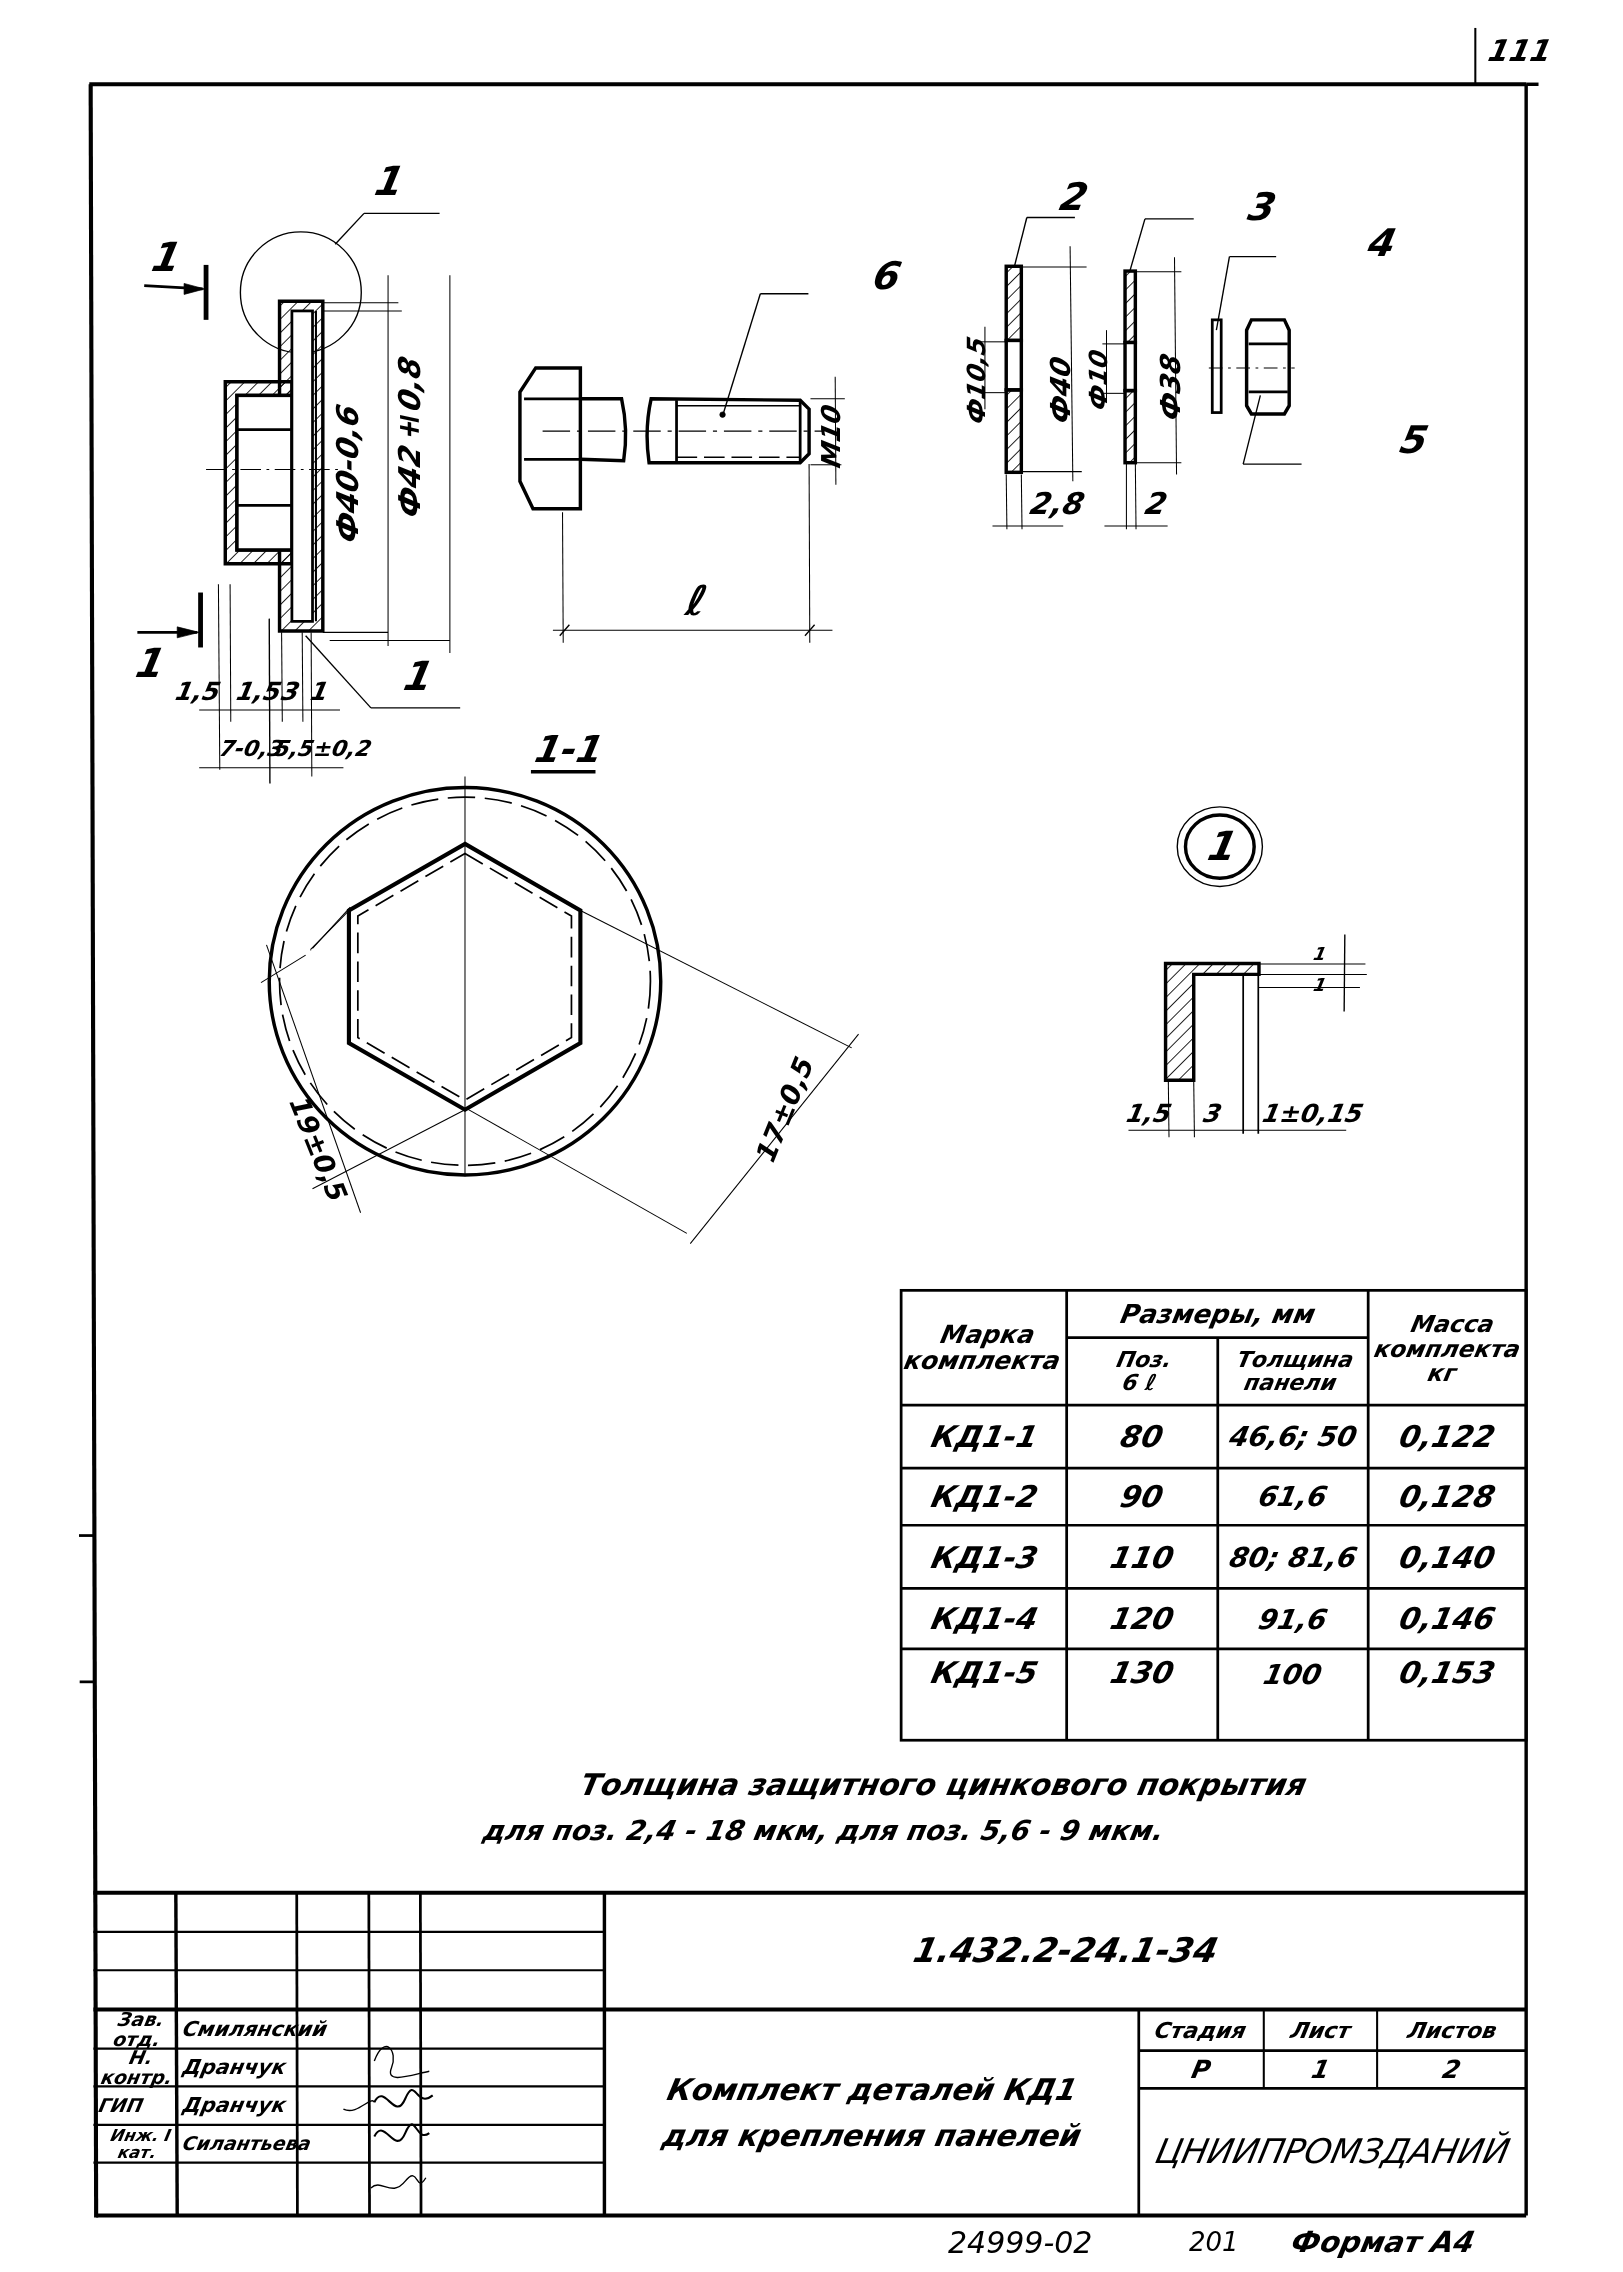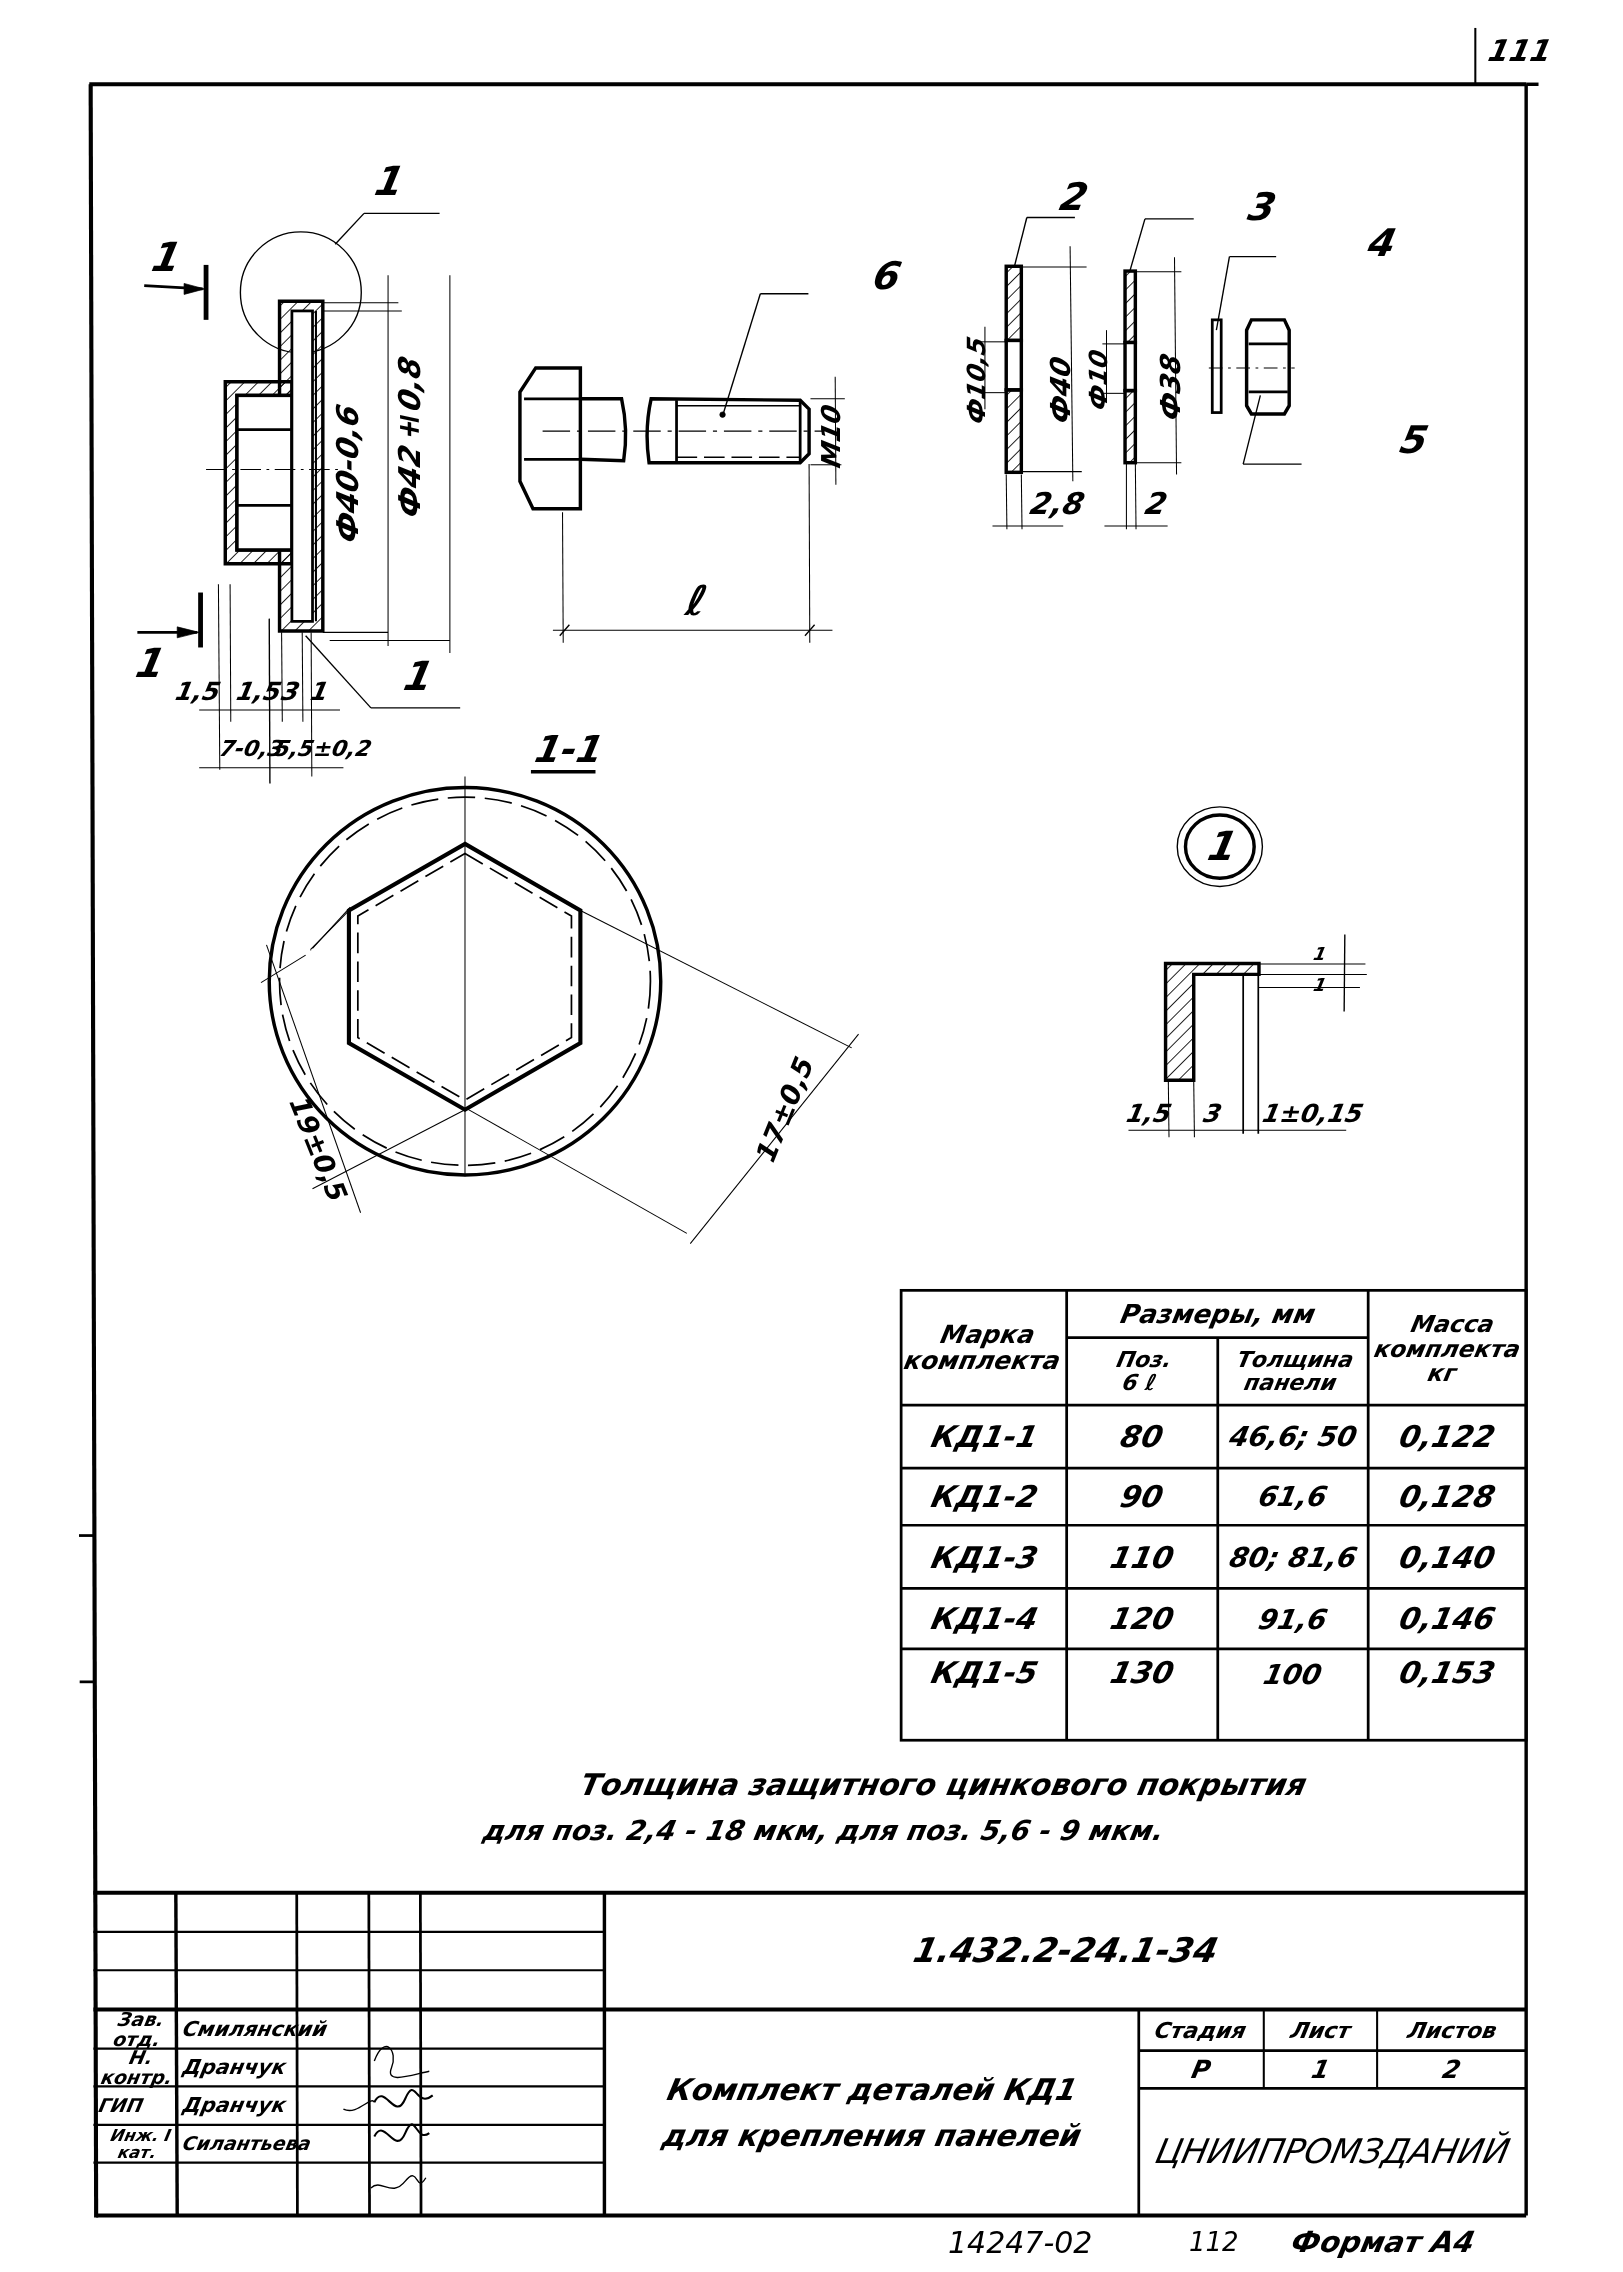--- a/index.html
+++ b/index.html
@@ -421,16 +421,16 @@
       <span class="lbl">Дранчук</span>
     </div>
   <div class="cell cell-left hand" style="left:95px;top:2126px;width:80px;height:36px;font-size:16.5px;">
       <span class="lbl">Инж. I кат.</span>
     </div>
   <div class="cell cell-left hand" style="left:179px;top:2126px;width:117px;height:36px;font-size:19px;">
       <span class="lbl">Силантьева</span>
     </div>
 </div>
 
-<div class="abs" style="left:948px;top:2225px;font-size:30px;font-family:'DejaVu Sans',sans-serif;font-style:italic;">14247-02</div>
-<div class="abs" style="left:1189px;top:2227px;font-size:26px;font-family:'DejaVu Sans',sans-serif;font-style:italic;">112</div>
+<div class="abs" style="left:948px;top:2225px;font-size:30px;font-family:'DejaVu Sans',sans-serif;font-style:italic;">24999-02</div>
+<div class="abs" style="left:1189px;top:2227px;font-size:26px;font-family:'DejaVu Sans',sans-serif;font-style:italic;">201</div>
 <div class="abs hand" style="left:1292px;top:2225px;font-size:29px;"><span class="lbl">Формат А4</span></div>
 
 
 </body></html>

